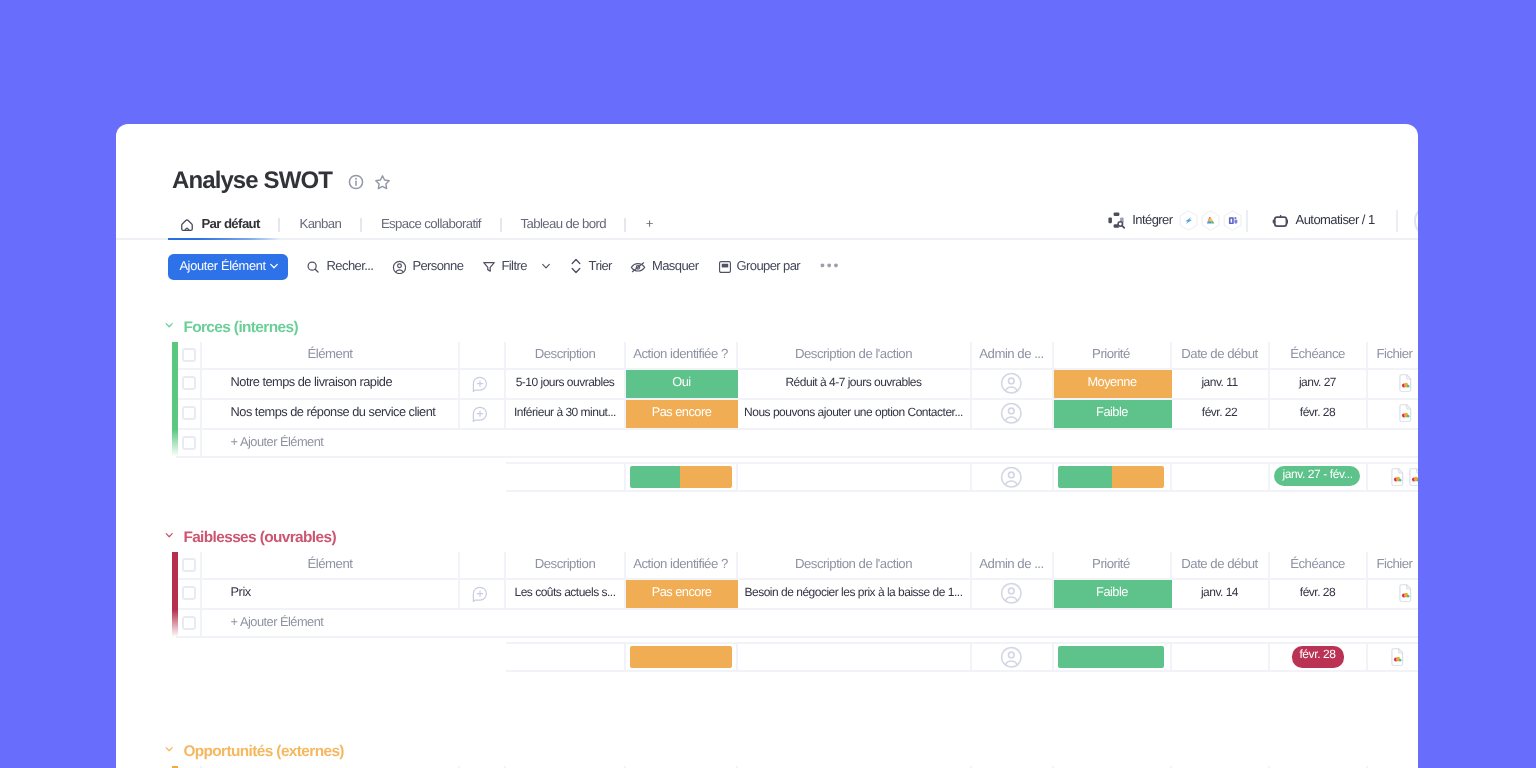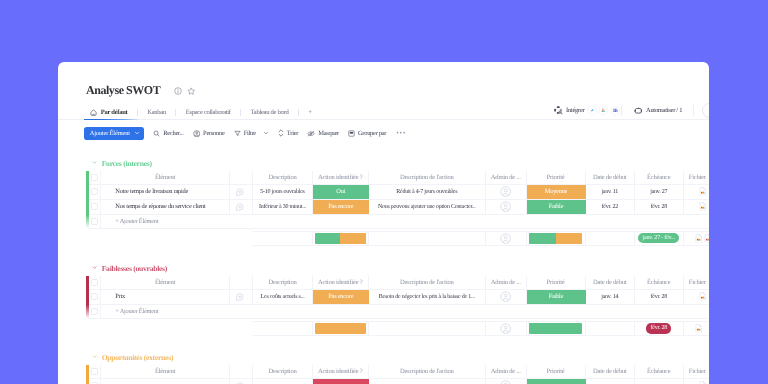--- a/index.html
+++ b/index.html
@@ -2,21 +2,21 @@
 <html><head>
 <meta charset="utf-8">
 <title>Analyse SWOT</title>
 <style>
   html,body{margin:0;padding:0;}
   body{width:768px;height:384px;overflow:hidden;background:#686dfb;
        font-family:"Liberation Sans",sans-serif;
        -webkit-font-smoothing:antialiased;text-rendering:geometricPrecision;
        font-kerning:normal;}
   *{-webkit-font-smoothing:antialiased;}
-  #root{position:relative;width:768px;height:340px;font-family:Liberation Serif, serif;}
+  #root{position:relative;width:768px;height:340px;}
   .card{position:absolute;left:58px;top:62px;width:651px;height:330px;background:#fff;
         border-radius:6px 6px 0 0;overflow:hidden;}
 
   
   .hdr{position:absolute;left:0;top:0;width:651px;height:44px;}
   .title{position:absolute;left:28px;top:22px;font-size:12px;font-weight:700;
          color:#323338;letter-spacing:-0.45px;line-height:12px;}
   .ic-info{position:absolute;left:116px;top:25px;width:8px;height:8px;}
   .ic-star{position:absolute;left:129px;top:24.5px;width:8.5px;height:8.5px;}
 
@@ -46,21 +46,21 @@
            align-items:center;justify-content:space-between;box-sizing:border-box;
            padding:0 4.6px 0 5.5px;}
   .btn-add .lbl{font-size:6.4px;color:#fff;font-weight:400;letter-spacing:-0.15px;}
   .tb-item{font-size:6.5px;letter-spacing:-0.3px;color:#42475a;display:flex;align-items:center;
            gap:2.8px;margin-left:9.3px;white-space:nowrap;}
   .tb-dots{margin-left:10px;color:#9b9eb0;font-size:7px;letter-spacing:0.9px;line-height:5px;}
 
   
   .group{position:absolute;left:0;width:651px;}
   .gtitle{font-size:7.7px;letter-spacing:-0.3px;font-weight:700;display:flex;align-items:center;
-          gap:4.5px;padding-left:34px;height:10px;}
+          gap:4.5px;padding-left:24px;height:10px;}
   .gtitle .chev{width:5.2px;height:5.2px;flex:none;}
   .gtbl{position:absolute;top:12.5px;}
   .grow{display:flex;height:14.9px;align-items:stretch;position:relative;
         background:#fff;border-bottom:1px solid #f1f3f9;box-sizing:border-box;}
   .grow.hdrrow{height:14.4px;}
   .grow.addrow{height:14.4px;border-bottom:1px solid #f1f3f9;}
   .gbarfull{position:absolute;left:-1.6px;top:0;width:2.4px;z-index:4;}
   .cell{border-right:1px solid #f1f3f9;display:flex;align-items:center;
         justify-content:center;font-size:6px;letter-spacing:-0.25px;color:#333545;
         overflow:hidden;box-sizing:border-box;position:relative;flex:none;}
@@ -574,21 +574,21 @@
                   <path d="M13.2 1.2v4.3a2 2 0 002 2h3.9" stroke="#d9dce8" stroke-width="1.7" stroke-linejoin="round"></path>
                   <ellipse cx="8.9" cy="17.4" rx="2.9" ry="3.2" fill="#d62f5e"></ellipse>
                   <ellipse cx="12.2" cy="16.9" rx="3.1" ry="3.6" fill="#f7a72c"></ellipse>
                   <ellipse cx="15.2" cy="18.4" rx="2.1" ry="2.2" fill="#4cc38a"></ellipse>
                   <path d="M4.2 20.6h14v3.4a1.6 1.6 0 01-1.6 1.6H5.8a1.6 1.6 0 01-1.6-1.6z" fill="#fff"></path>
                 </svg>
               </div>
             </div>
           </div>
         </div>
-        <div class="group" data-name="group-3" style="top: 290px;">
+        <div class="group" data-name="group-3" style="top: 308px;">
           <div class="gtitle" data-name="group-title" style="color:#f5b860">
             <svg class="chev" data-name="chevron-down-icon" viewBox="0 0 16 16" fill="none">
               <path d="M3.4 5.6L8 10.4l4.6-4.8" stroke="#f5b860" stroke-width="2" stroke-linecap="round" stroke-linejoin="round"></path>
             </svg>
             <span data-name="group-title-label">Opportunités (externes)</span>
           </div>
           <div class="gtbl" data-name="group-table" style="left:30px;width:624px">
             <div class="gbarfull" data-name="group-color-bar" style="height:43.7px;background:linear-gradient(to bottom,#f0a93f 0%,#f0a93f 67.0%,rgba(255,255,255,0) 99%)"></div>
             <div class="grow hdrrow" data-name="column-header-row">
               <div class="cell chk" data-name="select-all-checkbox">

